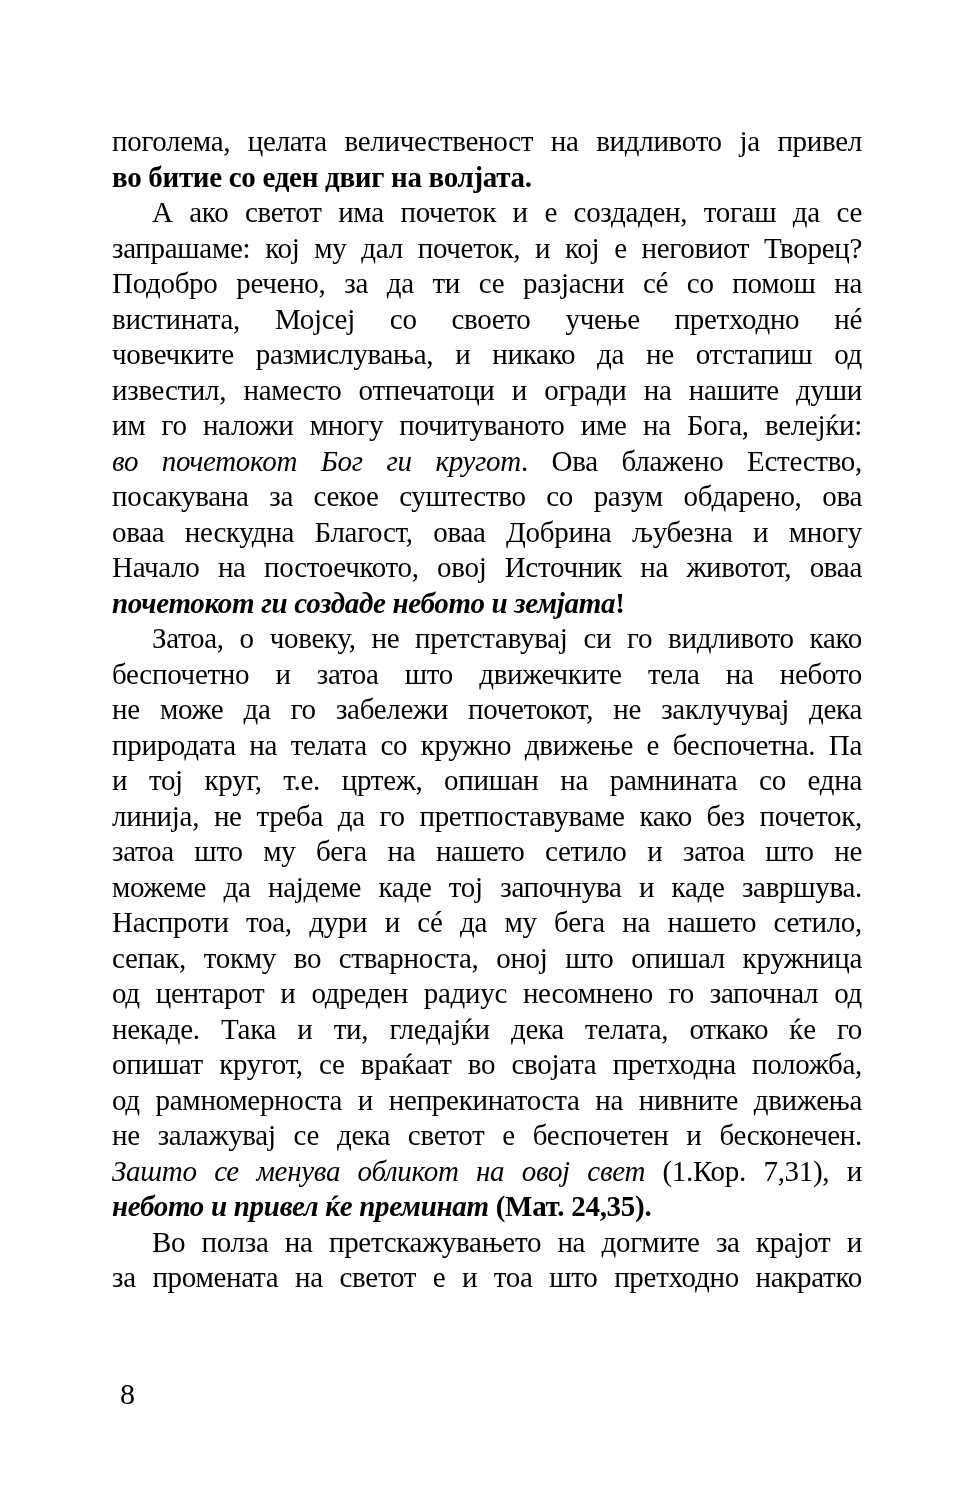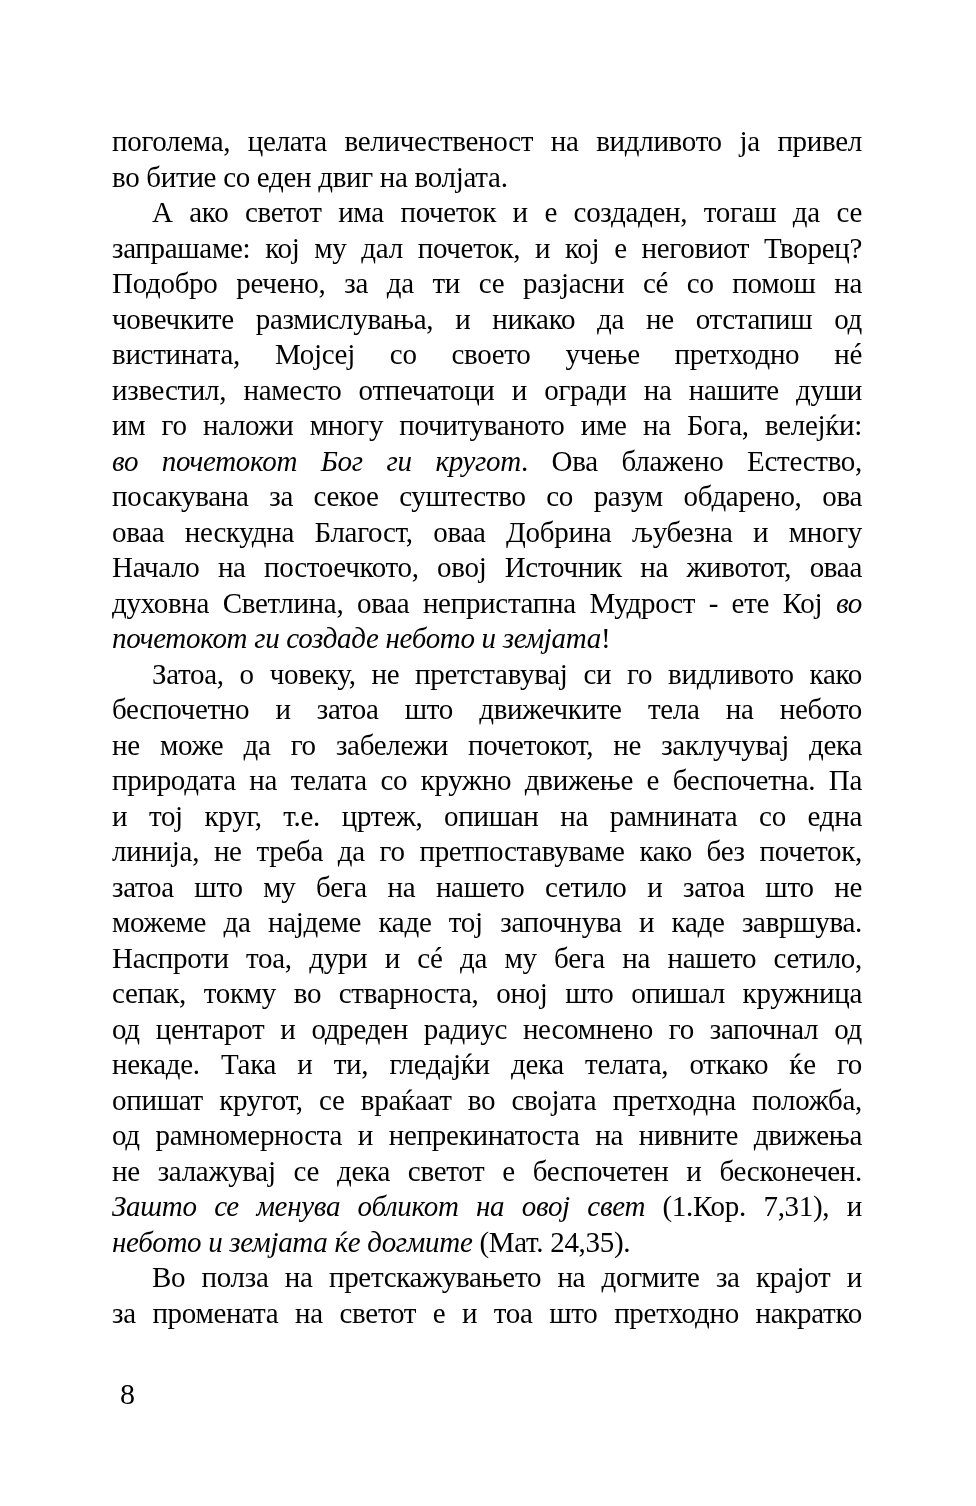--- a/index.html
+++ b/index.html
@@ -25,20 +25,21 @@
     line-height: 35.5px;
     letter-spacing: -0.3px;
   }
   .line {
     text-align: justify;
     text-align-last: justify;
     white-space: normal;
   }
   .line.last {
     text-align-last: left;
+    font-weight: bold;
   }
   .line.indent {
     text-indent: 40px;
   }
   .italic {
     font-style: italic;
   }
   .page-number {
     position: absolute;
     left: 120px;
@@ -50,44 +51,43 @@
 </head>
 <body>
 
 <div class="page">
   <div class="text-block">
       <div class="line"><span>поголема, целата величественост на видливото ја привел</span></div>
       <div class="line last"><span>во битие со еден двиг на волјата.</span></div>
       <div class="line indent"><span>А ако светот има почеток и е создаден, тогаш да се</span></div>
       <div class="line"><span>запрашаме: кој му дал почеток, и кој е неговиот Творец?</span></div>
       <div class="line"><span>Подобро речено, за да ти се разјасни сé со помош на</span></div>
+      <div class="line"><span>вистината, Мојсеј со своето учење претходно нé</span></div>
       <div class="line"><span>човечките размислувања, и никако да не отстапиш од</span></div>
-      <div class="line"><span>вистината, Мојсеј со своето учење претходно нé</span></div>
       <div class="line"><span>известил, наместо отпечатоци и огради на нашите души</span></div>
       <div class="line"><span>им го наложи многу почитуваното име на Бога, велејќи:</span></div>
       <div class="line"><span class="italic">во почетокот Бог ги кругот</span><span>. Ова блажено Естество,</span></div>
       <div class="line"><span>посакувана за секое суштество со разум обдарено, ова</span></div>
       <div class="line"><span>оваа нескудна Благост, оваа Добрина љубезна и многу</span></div>
       <div class="line"><span>Начало на постоечкото, овој Источник на животот, оваа</span></div>
-      <div class="line"><span>духовна Светлина, оваа непристапна Мудрост - ете Кој </span><span class="italic">во</span></div>
       <div class="line last"><span class="italic">почетокот ги создаде небото и земјата</span><span>!</span></div>
       <div class="line indent"><span>Затоа, о човеку, не претставувај си го видливото како</span></div>
       <div class="line"><span>беспочетно и затоа што движечките тела на небото</span></div>
       <div class="line"><span>не може да го забележи почетокот, не заклучувај дека</span></div>
       <div class="line"><span>природата на телата со кружно движење е беспочетна. Па</span></div>
       <div class="line"><span>и тој круг, т.е. цртеж, опишан на рамнината со една</span></div>
       <div class="line"><span>линија, не треба да го претпоставуваме како без почеток,</span></div>
       <div class="line"><span>затоа што му бега на нашето сетило и затоа што не</span></div>
       <div class="line"><span>можеме да најдеме каде тој започнува и каде завршува.</span></div>
       <div class="line"><span>Наспроти тоа, дури и сé да му бега на нашето сетило,</span></div>
       <div class="line"><span>сепак, токму во стварноста, оној што опишал кружница</span></div>
       <div class="line"><span>од центарот и одреден радиус несомнено го започнал од</span></div>
       <div class="line"><span>некаде. Така и ти, гледајќи дека телата, откако ќе го</span></div>
       <div class="line"><span>опишат кругот, се враќаат во својата претходна положба,</span></div>
       <div class="line"><span>од рамномерноста и непрекинатоста на нивните движења</span></div>
       <div class="line"><span>не залажувај се дека светот е беспочетен и бесконечен.</span></div>
       <div class="line"><span class="italic">Зашто се менува обликот на овој свет</span><span> (1.Кор. 7,31), и</span></div>
-      <div class="line last"><span class="italic">небото и земјата ќе догмите</span><span> (Мат. 24,35).</span></div>
+      <div class="line last"><span class="italic">небото и привел ќе преминат</span><span> (Мат. 24,35).</span></div>
       <div class="line indent"><span>Во полза на претскажувањето на догмите за крајот и</span></div>
       <div class="line"><span>за промената на светот е и тоа што претходно накратко</span></div>
     </div>
   <div class="page-number">8</div>
 </div>
 
 </body></html>

